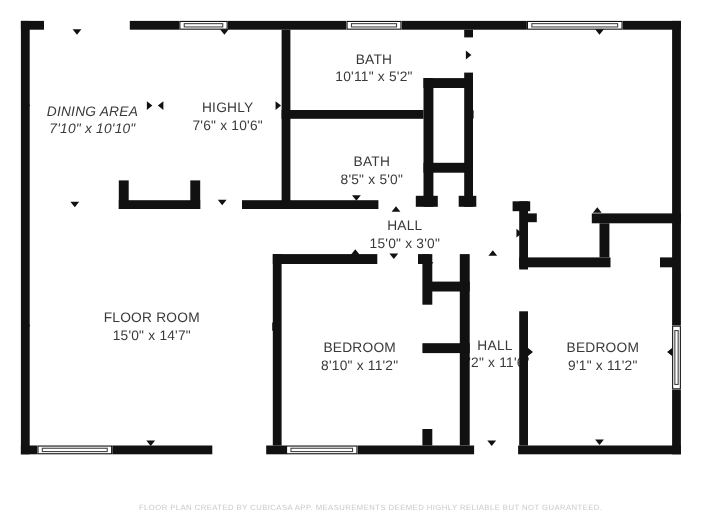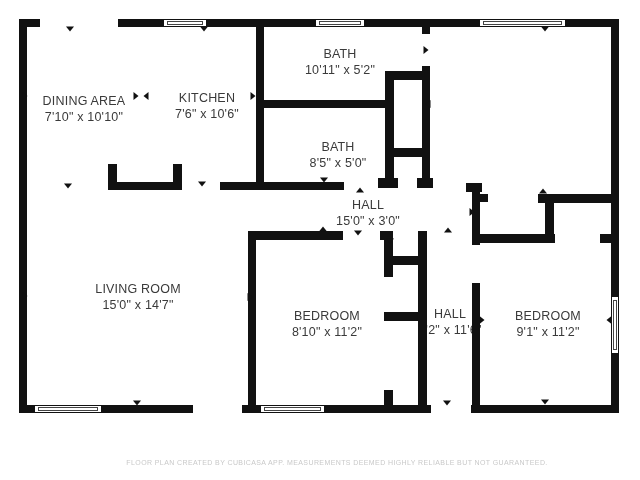--- a/index.html
+++ b/index.html
@@ -111,42 +111,42 @@
     <div class="marker up" style="left: 543px; top: 191px;"></div>
     <div class="marker up" style="left: 323px; top: 229px;"></div>
     <div class="marker down" style="left: 358px; top: 233px;"></div>
     <div class="marker up" style="left: 448px; top: 230px;"></div>
     <div class="marker down" style="left: 390px; top: 241px;"></div>
     <div class="marker right" style="left: 482px; top: 320px;"></div>
     <div class="marker left" style="left: 609px; top: 320px;"></div>
     <div class="marker down" style="left: 137px; top: 403px;"></div>
     <div class="marker down" style="left: 447px; top: 403px;"></div>
     <div class="marker down" style="left: 545px; top: 402px;"></div>
-    <div class="room-label" style="left: 84px; top: 93px; color: rgb(58, 58, 58);">
+    <div class="room-label" style="left: 84px; top: 93px; color: rgb(58, 58, 58); font-style: italic;">
       <div>DINING AREA</div>
       <div>7'10" x 10'10"</div>
     </div>
     <div class="room-label" style="left: 207px; top: 90px; color: rgb(58, 58, 58);">
-      <div>KITCHEN</div>
+      <div>HIGHLY</div>
       <div>7'6" x 10'6"</div>
     </div>
     <div class="room-label" style="left: 340px; top: 46px; color: rgb(58, 58, 58);">
       <div>BATH</div>
       <div>10'11" x 5'2"</div>
     </div>
     <div class="room-label" style="left: 338px; top: 139px; color: rgb(58, 58, 58);">
       <div>BATH</div>
       <div>8'5" x 5'0"</div>
     </div>
     <div class="room-label" style="left: 368px; top: 197px; color: rgb(58, 58, 58);">
       <div>HALL</div>
       <div>15'0" x 3'0"</div>
     </div>
     <div class="room-label" style="left: 138px; top: 281px; color: rgb(58, 58, 58);">
-      <div>LIVING ROOM</div>
+      <div>FLOOR ROOM</div>
       <div>15'0" x 14'7"</div>
     </div>
     <div class="room-label" style="left: 327px; top: 308px; color: rgb(58, 58, 58);">
       <div>BEDROOM</div>
       <div>8'10" x 11'2"</div>
     </div>
     <div class="room-label" style="left: 450px; top: 306px; color: rgb(58, 58, 58);">
       <div>HALL</div>
       <div>3'2" x 11'6"</div>
     </div>

